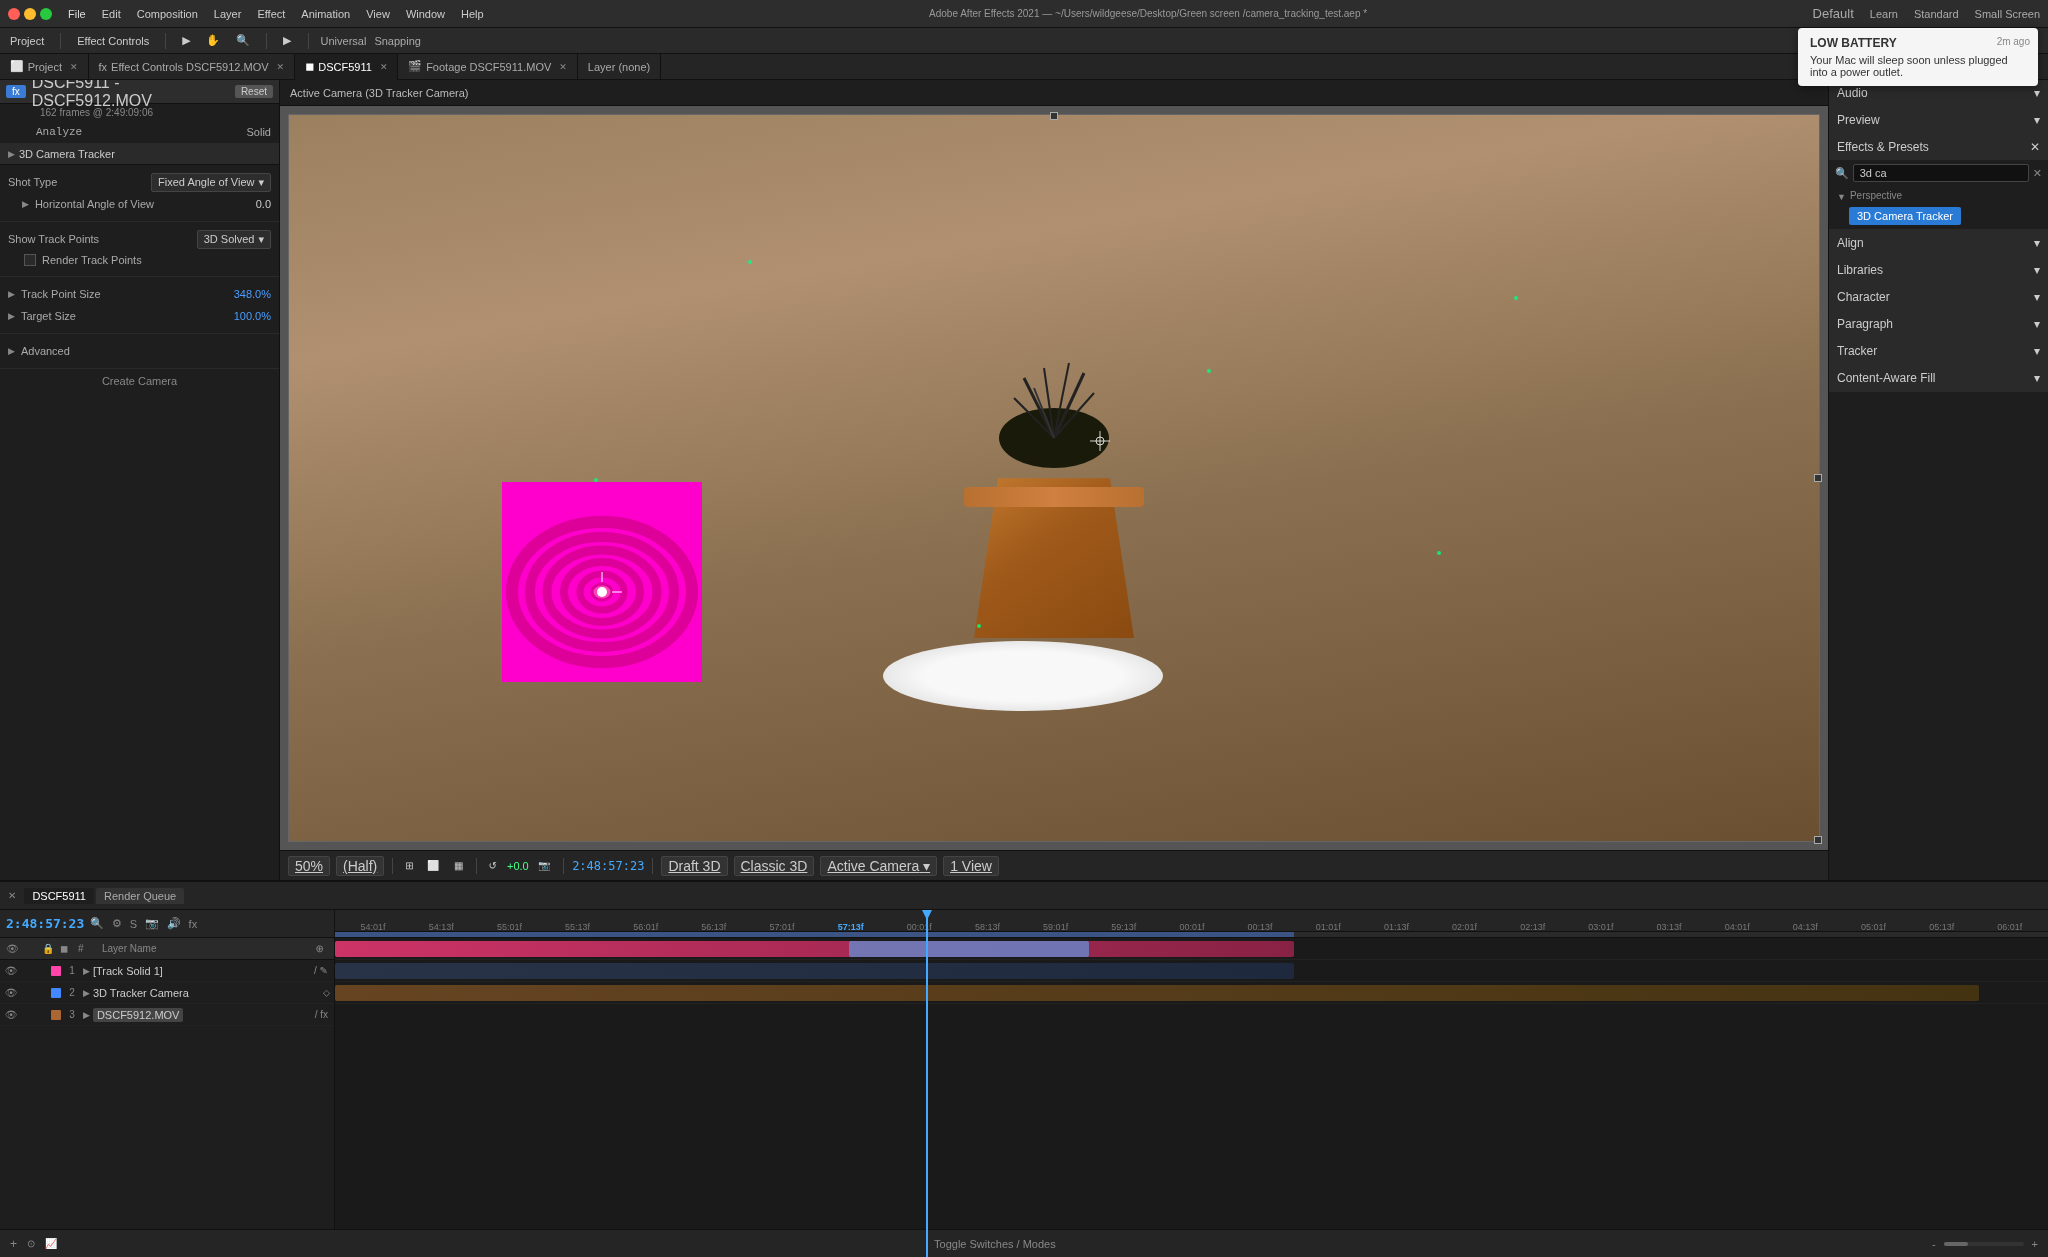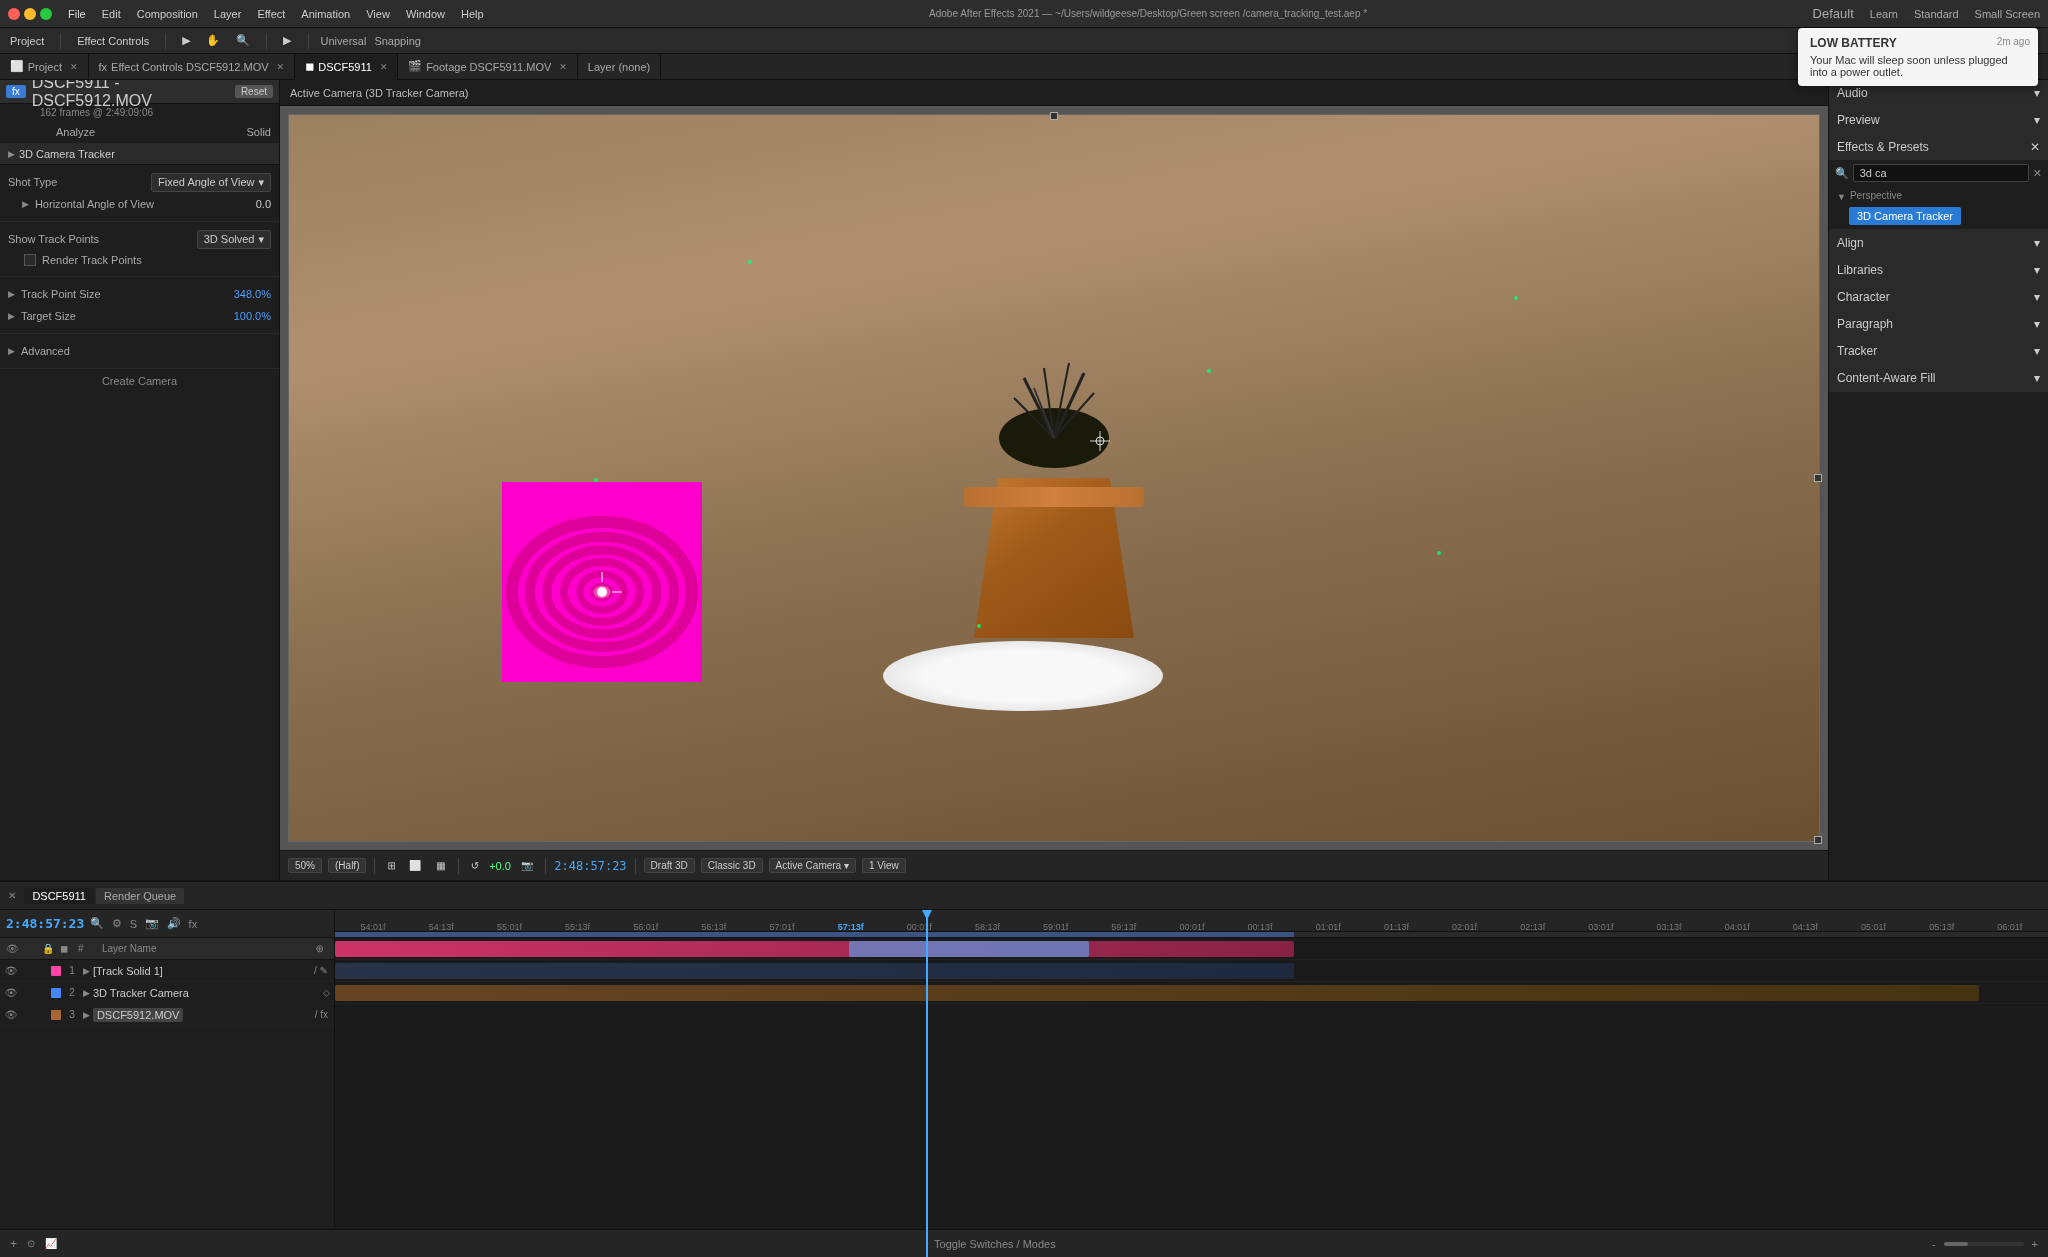--- a/index.html
+++ b/index.html
@@ -239,24 +239,25 @@
       padding: 0 8px;
       gap: 6px;
       border-top: 1px solid #111;
       font-size: 11px;
       color: #aaa;
     }
     .viewer-btn {
       background: #333;
       border: 1px solid #444;
       color: #ccc;
-      font-size: 10px;
+      font-size: 14px;
       padding: 1px 6px;
       border-radius: 2px;
       cursor: pointer;
+      text-decoration: underline;
     }
     .time-display {
       color: #4af;
       font-size: 12px;
       font-family: monospace;
     }
     .viewer-separator { width: 1px; height: 16px; background: #444; margin: 0 2px; }
 
     
     .right-panel {
@@ -533,21 +534,21 @@
     <div class="panel-title-bar">
       <div style="display:flex;align-items:center;gap:6px;">
         <span class="effect-label">fx</span>
         <span style="font-size:16px;">DSCF5911 - DSCF5912.MOV</span>
       </div>
       <button class="reset-btn">Reset</button>
     </div>
     <div style="padding:3px 8px; font-size:10px; color:#888;margin-left:32px;">162 frames @ 2:49:09:06</div>
 
     <div class="panel-row" style="padding:2px 8px;">
-      <span class="analyze-btn" style="margin-left:48px;">Analyze</span>
+      <span class="analyze-btn" style="margin-left:28px;font-family:Liberation Mono, monospace;">Analyze</span>
       <span class="cancel-btn">Solid</span>
     </div>
 
     <div class="panel-row" style="padding:4px 8px; background:#2a2a2a; border-bottom:1px solid #111;">
       <div style="display:flex;align-items:center;gap:4px;">
         <span style="color:#888;font-size:9px;">▶</span>
         <span style="color:#ccc;font-size:11px;">3D Camera Tracker</span>
       </div>
     </div>
 

